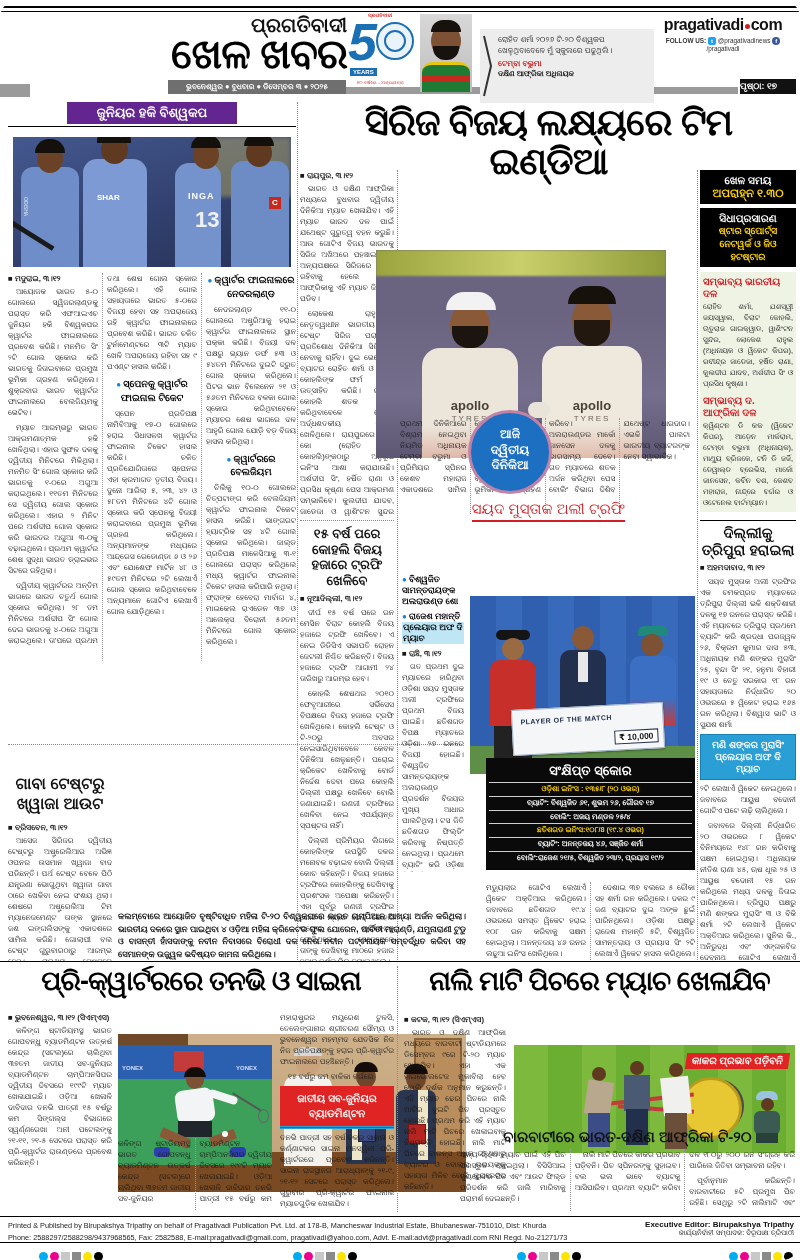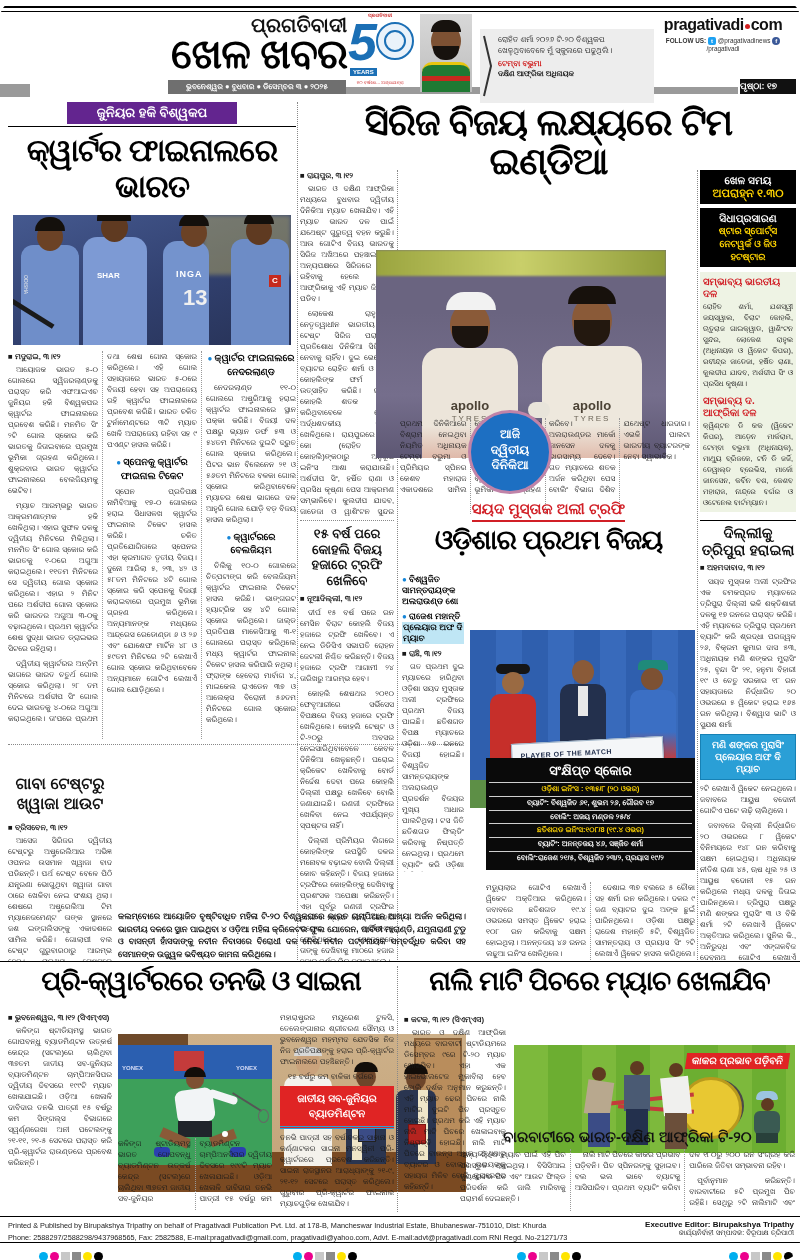--- a/index.html
+++ b/index.html
@@ -84,35 +84,34 @@
 
   <div class="abs vdot" style="left:297px;top:102px;height:860px;"></div>
   <div class="abs vdot" style="left:397px;top:170px;height:792px;"></div>
   <div class="abs vdot" style="left:697px;top:170px;height:792px;"></div>
   <div class="abs hdot" style="left:8px;top:744px;width:452px;"></div>
   <div class="abs hdot" style="left:300px;top:520px;width:94px;"></div>
 
   <div class="abs" style="left:8px;top:102px;width:288px;height:640px;">
     <div class="kicker-purple" style="width:170px;margin:0 auto;font-size:13px;padding:3px 0;">ଜୁନିୟର ହକି ବିଶ୍ୱକପ</div>
     <div class="hdot" style="border-top:1px solid #000;margin-top:2px;"></div>
-    <div class="hl-big" style="font-size:31px;text-align:center;margin-top:6px;">କ୍ୱାର୍ଟର ଫାଇନାଲରେ ଭାରତ</div>
 
     <div class="photo" style="width:278px;height:130px;margin:10px auto 6px auto;background:linear-gradient(160deg,#45598f 0%,#31406f 55%,#273256 100%);">
       <div class="abs" style="left:190px;top:0;width:88px;height:60px;background:#e9d25a;opacity:.35;filter:blur(2px);"></div>
       <div class="figure" style="left:8px;top:30px;width:58px;height:100px;background:#6f8ec9;border-radius:12px 12px 0 0;">
         <div class="head" style="left:16px;top:-22px;width:26px;height:28px;background:#6b4226;"></div>
         <div class="abs" style="left:14px;top:-28px;width:30px;height:14px;border-radius:14px 14px 0 0;background:#14100c;"></div>
         <div class="abs" style="left:2px;top:30px;font-size:5px;color:#e8e8e8;writing-mode:vertical-rl;">ODISHA</div>
       </div>
       <div class="figure" style="left:70px;top:22px;width:64px;height:108px;background:#7d9ad4;border-radius:14px 14px 0 0;">
         <div class="head" style="left:18px;top:-24px;width:27px;height:29px;background:#5f3a21;"></div>
         <div class="abs" style="left:14px;top:-34px;width:34px;height:18px;border-radius:16px 16px 0 0;background:#14100c;"></div>
         <div class="abs" style="left:14px;top:34px;font-size:8px;color:#fff;font-weight:bold;">SHAR</div>
       </div>
-      <div class="figure" style="left:150px;top:26px;width:46px;height:104px;background:#7493cd;border-radius:14px 14px 0 0;">
+      <div class="figure" style="left:162px;top:26px;width:46px;height:104px;background:#7493cd;border-radius:14px 14px 0 0;">
         <div class="head" style="left:18px;top:-22px;width:26px;height:28px;background:#6b4226;"></div>
         <div class="abs" style="left:16px;top:-28px;width:30px;height:13px;border-radius:14px 14px 0 0;background:#14100c;"></div>
         <div class="abs" style="left:13px;top:28px;font-size:9px;color:#fff;font-weight:bold;letter-spacing:1px;">INGA</div>
         <div class="abs" style="left:20px;top:44px;font-size:22px;color:#f0f0f0;font-weight:bold;">13</div>
       </div>
       <div class="figure" style="left:218px;top:24px;width:58px;height:106px;background:#6d8cc6;border-radius:12px 12px 0 0;">
         <div class="head" style="left:15px;top:-22px;width:26px;height:28px;background:#5f3a21;"></div>
         <div class="abs" style="left:13px;top:-28px;width:30px;height:13px;border-radius:14px 14px 0 0;background:#14100c;"></div>
         <div class="abs" style="left:38px;top:36px;width:12px;height:12px;background:#c62a1e;color:#fff;font-size:8px;font-weight:bold;text-align:center;line-height:12px;">C</div>
       </div>
@@ -201,23 +200,22 @@
     <div class="body-txt" style="margin-top:5px;">
       <div class="byline">■ ନୂଆଦିଲ୍ଲୀ, ୩।୧୨</div>
       <p>ଦୀର୍ଘ ୧୫ ବର୍ଷ ପରେ ରନ ମେସିନ ବିରାଟ କୋହଲି ବିଜୟ ହଜାରେ ଟ୍ରଫି ଖେଳିବେ। ଏ ନେଇ ଡିଡିସିଏ ସଭାପତି ରୋହନ ଜେଟଲୀ ନିଶ୍ଚିତ କରିଛନ୍ତି। ବିଜୟ ହଜାରେ ଟ୍ରଫି ଆଗାମୀ ୨୪ ତାରିଖରୁ ଆରମ୍ଭ ହେବ।</p>
       <p>କୋହଲି ଶେଷଥର ୨୦୧୦ ଫେବୃଆରୀରେ ସର୍ଭିସେସ ବିପକ୍ଷରେ ବିଜୟ ହଜାରେ ଟ୍ରଫି ଖେଳିଥିଲେ। କୋହଲି ଟେଷ୍ଟ ଓ ଟି-୨୦ରୁ ଅବସର ନେଇସାରିଥିବାବେଳେ କେବଳ ଦିନିକିଆ ଖେଳୁଛନ୍ତି। ଘରୋଇ କ୍ରିକେଟ ଖେଳିବାକୁ ବୋର୍ଡ ନିର୍ଦ୍ଦେଶ ଦେବା ପରେ କୋହଲି ଦିଲ୍ଲୀ ପକ୍ଷରୁ ଖେଳିବେ ବୋଲି ଜଣାଯାଇଛି। ରଣଜୀ ଟ୍ରଫିରେ ଖେଳିବା ନେଇ ଏପର୍ଯ୍ୟନ୍ତ ସ୍ପଷ୍ଟତା ନାହିଁ।</p>
       <p>ଦିଲ୍ଲୀ ପ୍ରିମିୟର ଲିଗରେ କୋହଲିଙ୍କ ଉପସ୍ଥିତି ଦଳର ମନୋବଳ ବଢ଼ାଇବ ବୋଲି ଦିଲ୍ଲୀ କୋଚ କହିଛନ୍ତି। ବିଜୟ ହଜାରେ ଟ୍ରଫିରେ କୋହଲିଙ୍କୁ ଦେଖିବାକୁ ପ୍ରଶଂସକ ଅପେକ୍ଷା କରିଛନ୍ତି। ଏହା ପୂର୍ବରୁ ରଣଜୀ ଟ୍ରଫିର ଗୋଟିଏ ମ୍ୟାଚ ଖେଳି କୋହଲି ଘରୋଇ କ୍ରିକେଟକୁ ଫେରିଥିଲେ। ସେତେବେଳେ ତାଙ୍କୁ ଦେଖିବାକୁ ମାଠରେ ହଜାର ହଜାର ଦର୍ଶକ ଭିଡ଼ ଜମାଇଥିଲେ।</p>
     </div>
   </div>
 
   <div class="abs" style="left:402px;top:500px;width:293px;height:462px;overflow:hidden;">
     <div style="text-align:center;">
-      <span style="display:inline-block;color:#d11f26;font-weight:bold;font-size:15px;border-bottom:2.5px solid #d11f26;padding-bottom:2px;">ସୟଦ ମୁସ୍ତାକ ଅଲୀ ଟ୍ରଫି</span>
-    </div>
-    <div class="hl-big" style="font-size:27px;text-align:center;margin-top:3px;">ଓଡ଼ିଶାର ପ୍ରଥମ ବିଜୟ</div>
+      <span style="display:inline-block;color:#d11f26;font-weight:normal;font-size:15px;border-bottom:2.5px solid #d11f26;padding-bottom:2px;">ସୟଦ ମୁସ୍ତାକ ଅଲୀ ଟ୍ରଫି</span>
+    </div>
 
     <div class="abs" style="left:0;top:74px;width:62px;height:298px;overflow:hidden;">
       <div class="subhead" style="text-align:left;font-size:8.6px;margin:0 0 4px 0;">ବିଶ୍ୱଜିତ ସାମନ୍ତରାୟଙ୍କ ଅଲରାଉଣ୍ଡ ଶୋ</div>
       <div class="subhead" style="text-align:left;font-size:8.6px;margin:0 0 4px 0;">
         <span>ରାଜେଶ ମହାନ୍ତି</span>
         <span style="background:#bfe6f5;display:inline-block;padding:0 1px;">ପ୍ଲେୟାର ଅଫ ଦି ମ୍ୟାଚ</span>
       </div>
       <div class="body-txt">
         <div class="byline">■ ରାଞ୍ଚି, ୩।୧୨</div>
         <p>ଗତ ପ୍ରଥମ ଦୁଇ ମ୍ୟାଚରେ ହାରିଥିବା ଓଡ଼ିଶା ସୟଦ ମୁସ୍ତାକ ଅଲୀ ଟ୍ରଫିରେ ପ୍ରଥମ ବିଜୟ ପାଇଛି। ଛତିଶଗଡ ବିପକ୍ଷ ମ୍ୟାଚରେ ଓଡ଼ିଶା ୨୭ ରନରେ ବିଜୟୀ ହୋଇଛି। ବିଶ୍ୱଜିତ ସାମନ୍ତରାୟଙ୍କ ଅଲରାଉଣ୍ଡ ପ୍ରଦର୍ଶନ ବିଜୟର ମୁଖ୍ୟ ଆଧାର ପାଲଟିଥିଲା। ଟସ ଜିତି ଛତିଶଗଡ ଫିଲ୍ଡିଂ କରିବାକୁ ନିଷ୍ପତ୍ତି ନେଇଥିଲା। ପ୍ରଥମେ ବ୍ୟାଟିଂ କରି ଓଡ଼ିଶା ନିର୍ଦ୍ଧାରିତ ୨୦ ଓଭରରେ ୮ ୱିକେଟ ହରାଇ ୧୩୫ ରନ କରିଥିଲା। ବିଶ୍ୱଜିତ ସର୍ବାଧିକ ୬୧ ରନର ଇନିଂସ ଖେଳିଥିଲେ।</p>

